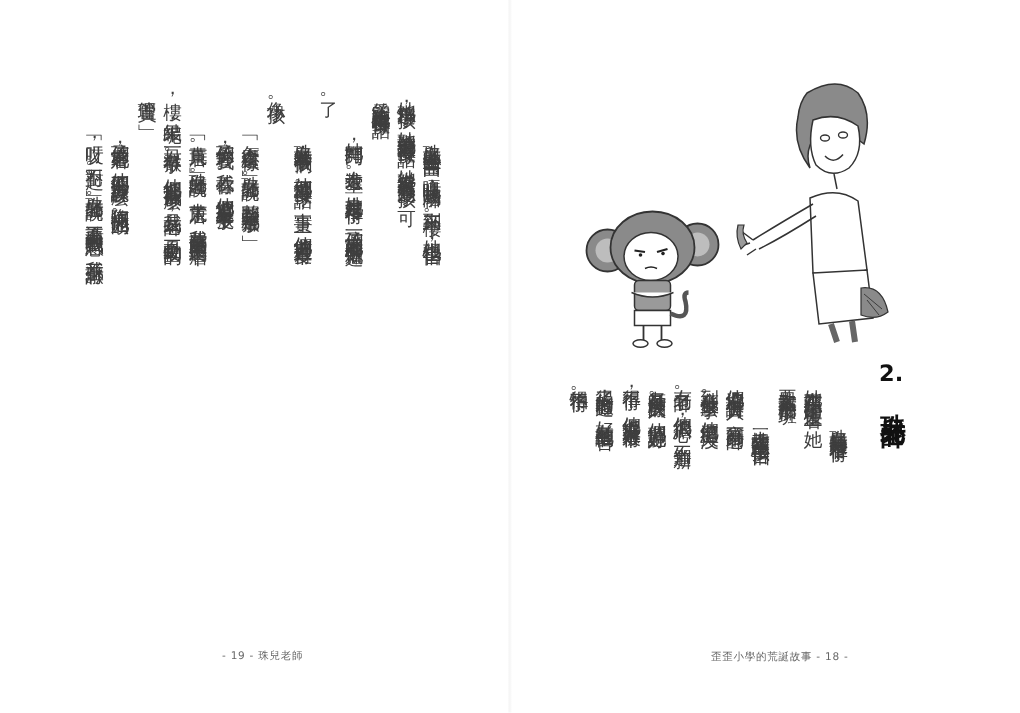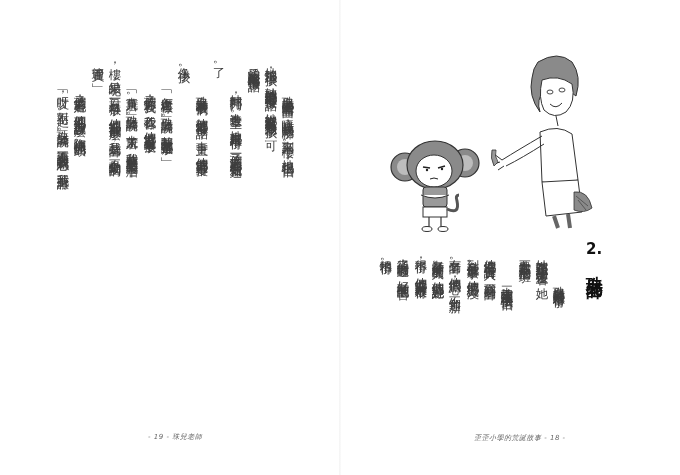--- a/index.html
+++ b/index.html
@@ -10,21 +10,21 @@
     .spread { position: absolute; left: 0; top: 0; width: 680px; height: 475px; }
     .page { position: absolute; top: 0; height: 475px; }
     .page-left { left: 0; width: 340px; }
     .page-right { left: 340px; width: 340px; }
     .gutter { position: absolute; left: 339px; top: 0; width: 2px; height: 475px; background: linear-gradient(to right, #f4f4f4, #fafafa); }
     .col {
       position: absolute; writing-mode: vertical-rl; text-orientation: upright;
       font-size: 12.4px; line-height: 13px; letter-spacing: 1.1px; white-space: nowrap;
       color: #3e3e3e;
     }
-    .footer { position: absolute; font-size: 7px; color: #666; font-family: "DejaVu Sans", "Liberation Sans", sans-serif; letter-spacing: 0.5px; font-style: italic; }
+    .footer { position: absolute; font-size: 7px; color: #666; font-family: "DejaVu Sans", "Liberation Sans", sans-serif; letter-spacing: 0.5px; }
     .chapter-num {
       position: absolute; left: 586px; top: 240px; font-family: "DejaVu Sans", "Liberation Sans", sans-serif;
       font-weight: bold; font-size: 15px; color: #111;
     }
     .chapter-title {
       position: absolute; left: 584px; top: 262px; writing-mode: vertical-rl; text-orientation: upright;
       font-family: "DejaVu Sans", "Liberation Sans", sans-serif; font-weight: bold; font-size: 17px; letter-spacing: 2px; color: #111;
     }
     .illustration { position: absolute; }
   </style>

